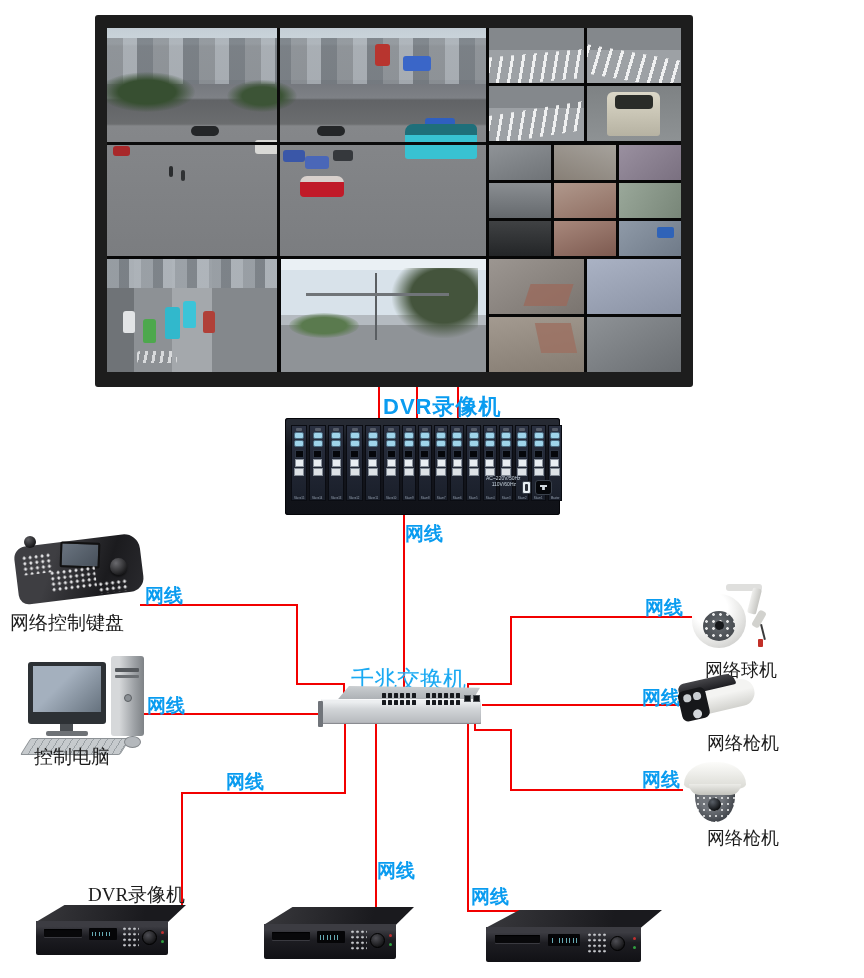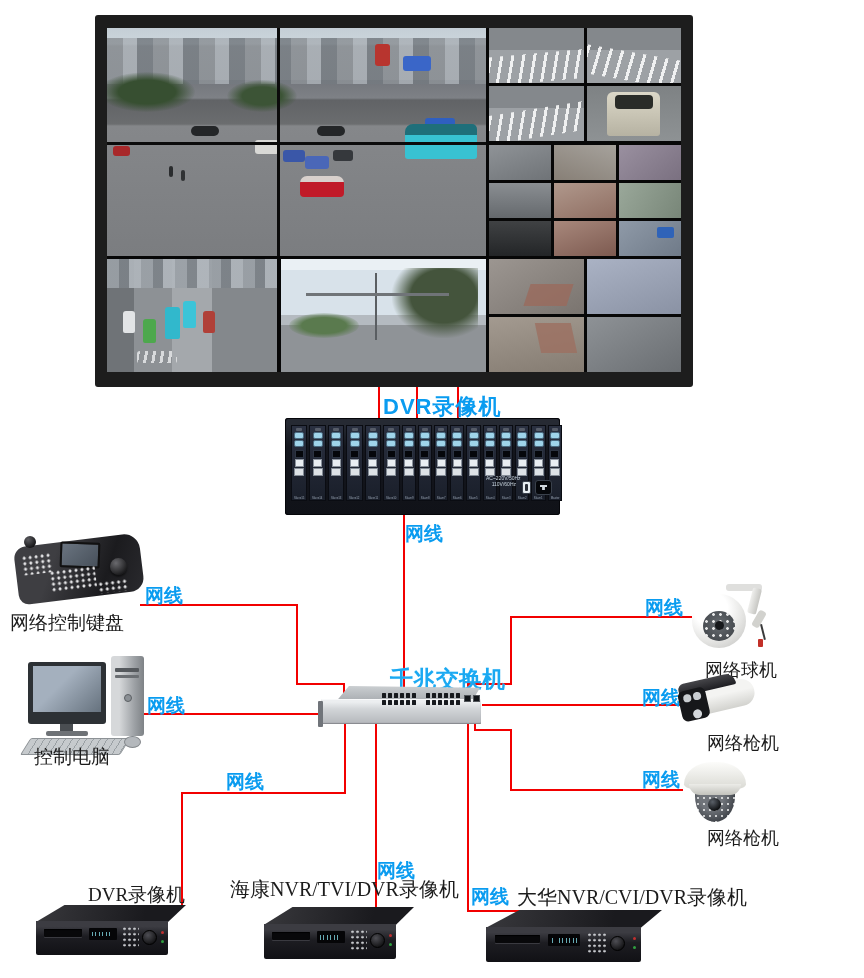--- a/index.html
+++ b/index.html
@@ -3,22 +3,22 @@
 <meta charset="utf-8">
 <style>
   html,body{margin:0;padding:0;background:#fff;}
   #stage{position:relative;width:864px;height:978px;background:#fff;overflow:hidden;
          font-family:"Liberation Sans",sans-serif;}
   
   .line{position:absolute;background:#f20000;}
   
   .net-label{position:absolute;color:#0a9cf0;font-size:19px;font-weight:600;white-space:nowrap;}
   .hdmi-label{position:absolute;color:#0a9cf0;font-size:22px;font-weight:600;letter-spacing:1px;white-space:nowrap;}
-  .switch-label{position:absolute;color:#1aa9f2;font-size:23px;font-weight:bold;white-space:nowrap;
-                text-shadow:0 0 1px rgba(180,230,255,.6);margin-left:39px;}
+  .switch-label{position:absolute;color:#1aa9f2;font-size:23px;font-weight:normal;white-space:nowrap;
+                text-shadow:0 0 1px rgba(180,230,255,.6);}
   .dev-label{position:absolute;color:#1c1c1c;font-size:19px;font-family:"Liberation Serif",serif;white-space:nowrap;}
   
   .wall{position:absolute;left:95px;top:15px;width:598px;height:372px;background:#060606;
         border:solid #1d1d1d;border-width:13px 12px 15px 12px;box-sizing:border-box;border-radius:3px;}
   .wall-inner{position:absolute;left:0;top:0;width:574px;height:344px;background:#070707;}
   .panel{position:absolute;overflow:hidden;}
   .big-scene{left:0;top:0;width:379px;height:228px;
      background:linear-gradient(180deg,#c4ced6 0px,#ccd6dc 16px,#a2a6aa 18px,#96999d 52px,
        #73767c 52px,#7e8186 70px,#616366 72px,#6b6d6f 96px,#85878a 98px,#7b7d80 228px);}
   .bld{position:absolute;left:0;top:10px;width:379px;height:46px;opacity:.85;
@@ -564,35 +564,33 @@
       <div class="dvr-slot"></div>
       <div class="dvr-disp"></div>
       <div class="dvr-btns"></div>
       <div class="dvr-jog"></div>
       <div class="dvr-led" style="right:3%;top:30%;background:#c03030"></div>
       <div class="dvr-led" style="right:3%;top:55%;background:#30a040"></div>
     </div>
   </div>
 
   <div class="net-label" style="left:377px;top:858px">网线</div>
-  <div class="dev-label" style="left:230px;top:876px;font-size:20px">海康NVR/TVI/DVR录像机</div>
   <div class="dvr" style="left:264px;top:907px;width:150px;height:52px">
     <div class="dvr-top"></div>
     <div class="dvr-front">
       <div class="dvr-slot"></div>
       <div class="dvr-disp"></div>
       <div class="dvr-btns"></div>
       <div class="dvr-jog"></div>
       <div class="dvr-led" style="right:3%;top:30%;background:#c03030"></div>
       <div class="dvr-led" style="right:3%;top:55%;background:#30a040"></div>
     </div>
   </div>
 
   <div class="net-label" style="left:471px;top:884px">网线</div>
-  <div class="dev-label" style="left:517px;top:884px;font-size:20px">大华NVR/CVI/DVR录像机</div>
   <div class="dvr" style="left:486px;top:910px;width:176px;height:52px">
     <div class="dvr-top"></div>
     <div class="dvr-front">
       <div class="dvr-slot"></div>
       <div class="dvr-disp"></div>
       <div class="dvr-btns"></div>
       <div class="dvr-jog"></div>
       <div class="dvr-led" style="right:3%;top:30%;background:#c03030"></div>
       <div class="dvr-led" style="right:3%;top:55%;background:#30a040"></div>
     </div>

